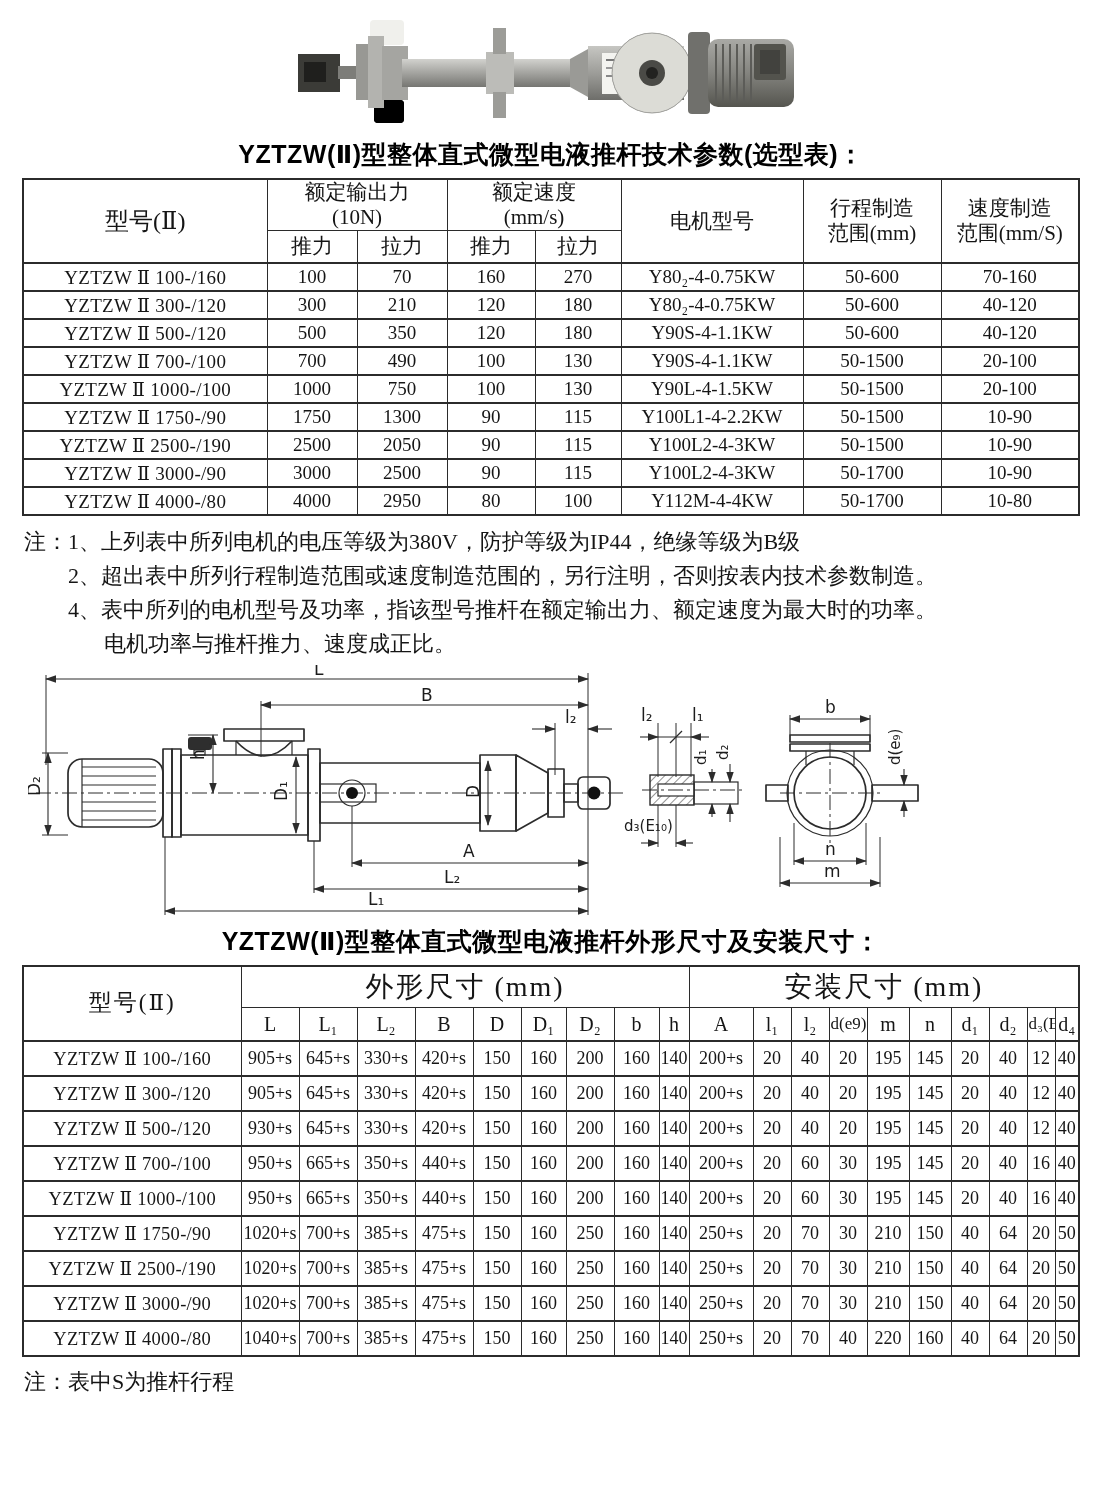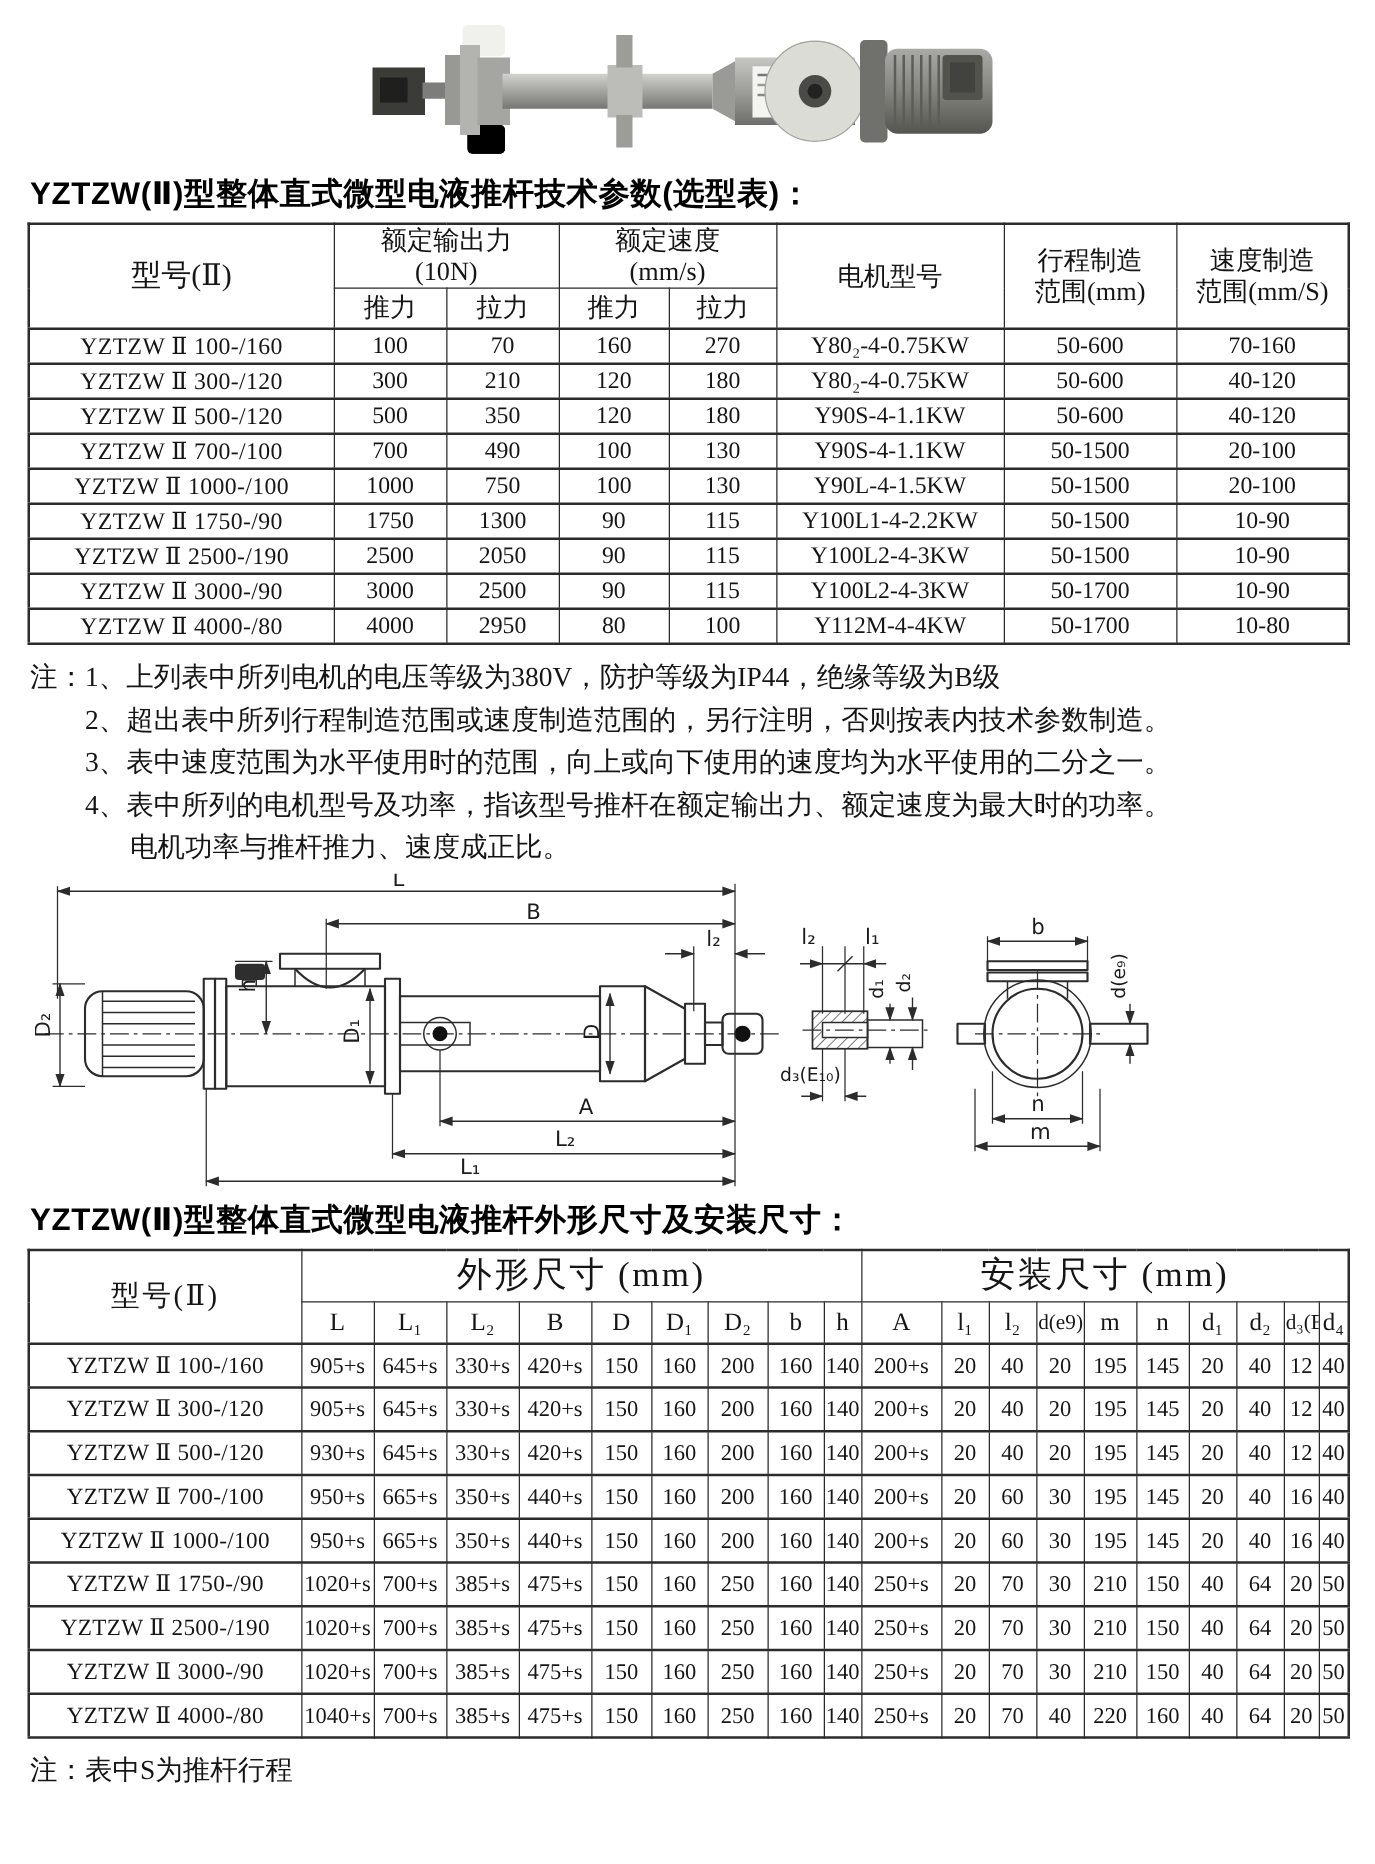--- a/index.html
+++ b/index.html
@@ -15,21 +15,21 @@
     text-align:center;
     font-family:"Liberation Sans","DejaVu Sans",sans-serif;
     font-weight:700;font-size:40px;color:#000;
     margin:6px 0 10px 0;letter-spacing:1px;
   }
   .photo-wrap{text-align:center;margin:2px 0 10px 0;height:112px;}
 
   h2.sec{
     font-family:"Liberation Sans","DejaVu Sans",sans-serif;
     font-weight:700;font-size:25px;color:#000;
-    margin:8px 0 7px 2px;letter-spacing:.5px;
+    margin:8px 0 7px 2px;letter-spacing:.5px;text-align:center;
   }
 
   table{border-collapse:collapse;table-layout:fixed;width:1056px;background:#fff;}
   table{border:2px solid #2b2b2b;}
   th,td{border:1px solid #2b2b2b;text-align:center;vertical-align:middle;padding:0 1px;overflow:hidden;}
   tr{border-bottom:2px solid #2b2b2b;}
   thead tr.grp-row{border-bottom:1px solid #2b2b2b;}
   th{font-weight:400;}
 
   
@@ -263,21 +263,20 @@
           <td>10-80</td>
         </tr>
       </tbody>
   </table>
 
   <div class="notes">
     <span class="notes-label">注：</span>
     <div id="note-items">
         <div class="note-item">1、上列表中所列电机的电压等级为380V，防护等级为IP44，绝缘等级为B级</div>
         <div class="note-item">2、超出表中所列行程制造范围或速度制造范围的，另行注明，否则按表内技术参数制造。</div>
-        <div class="note-item">3、表中速度范围为水平使用时的范围，向上或向下使用的速度均为水平使用的二分之一。</div>
         <div class="note-item">4、表中所列的电机型号及功率，指该型号推杆在额定输出力、额定速度为最大时的功率。
 电机功率与推杆推力、速度成正比。</div>
       </div>
   </div>
 
   <div class="drawing-wrap">
     <svg width="1000" height="252" viewBox="0 0 1000 252">
       <defs>
         <marker id="arr" viewBox="0 0 10 10" refX="9.2" refY="5" markerWidth="10" markerHeight="10" orient="auto-start-reverse">
           <path d="M0,1.6 L10,5 L0,8.4 z" fill="#2c2c2c"></path>

